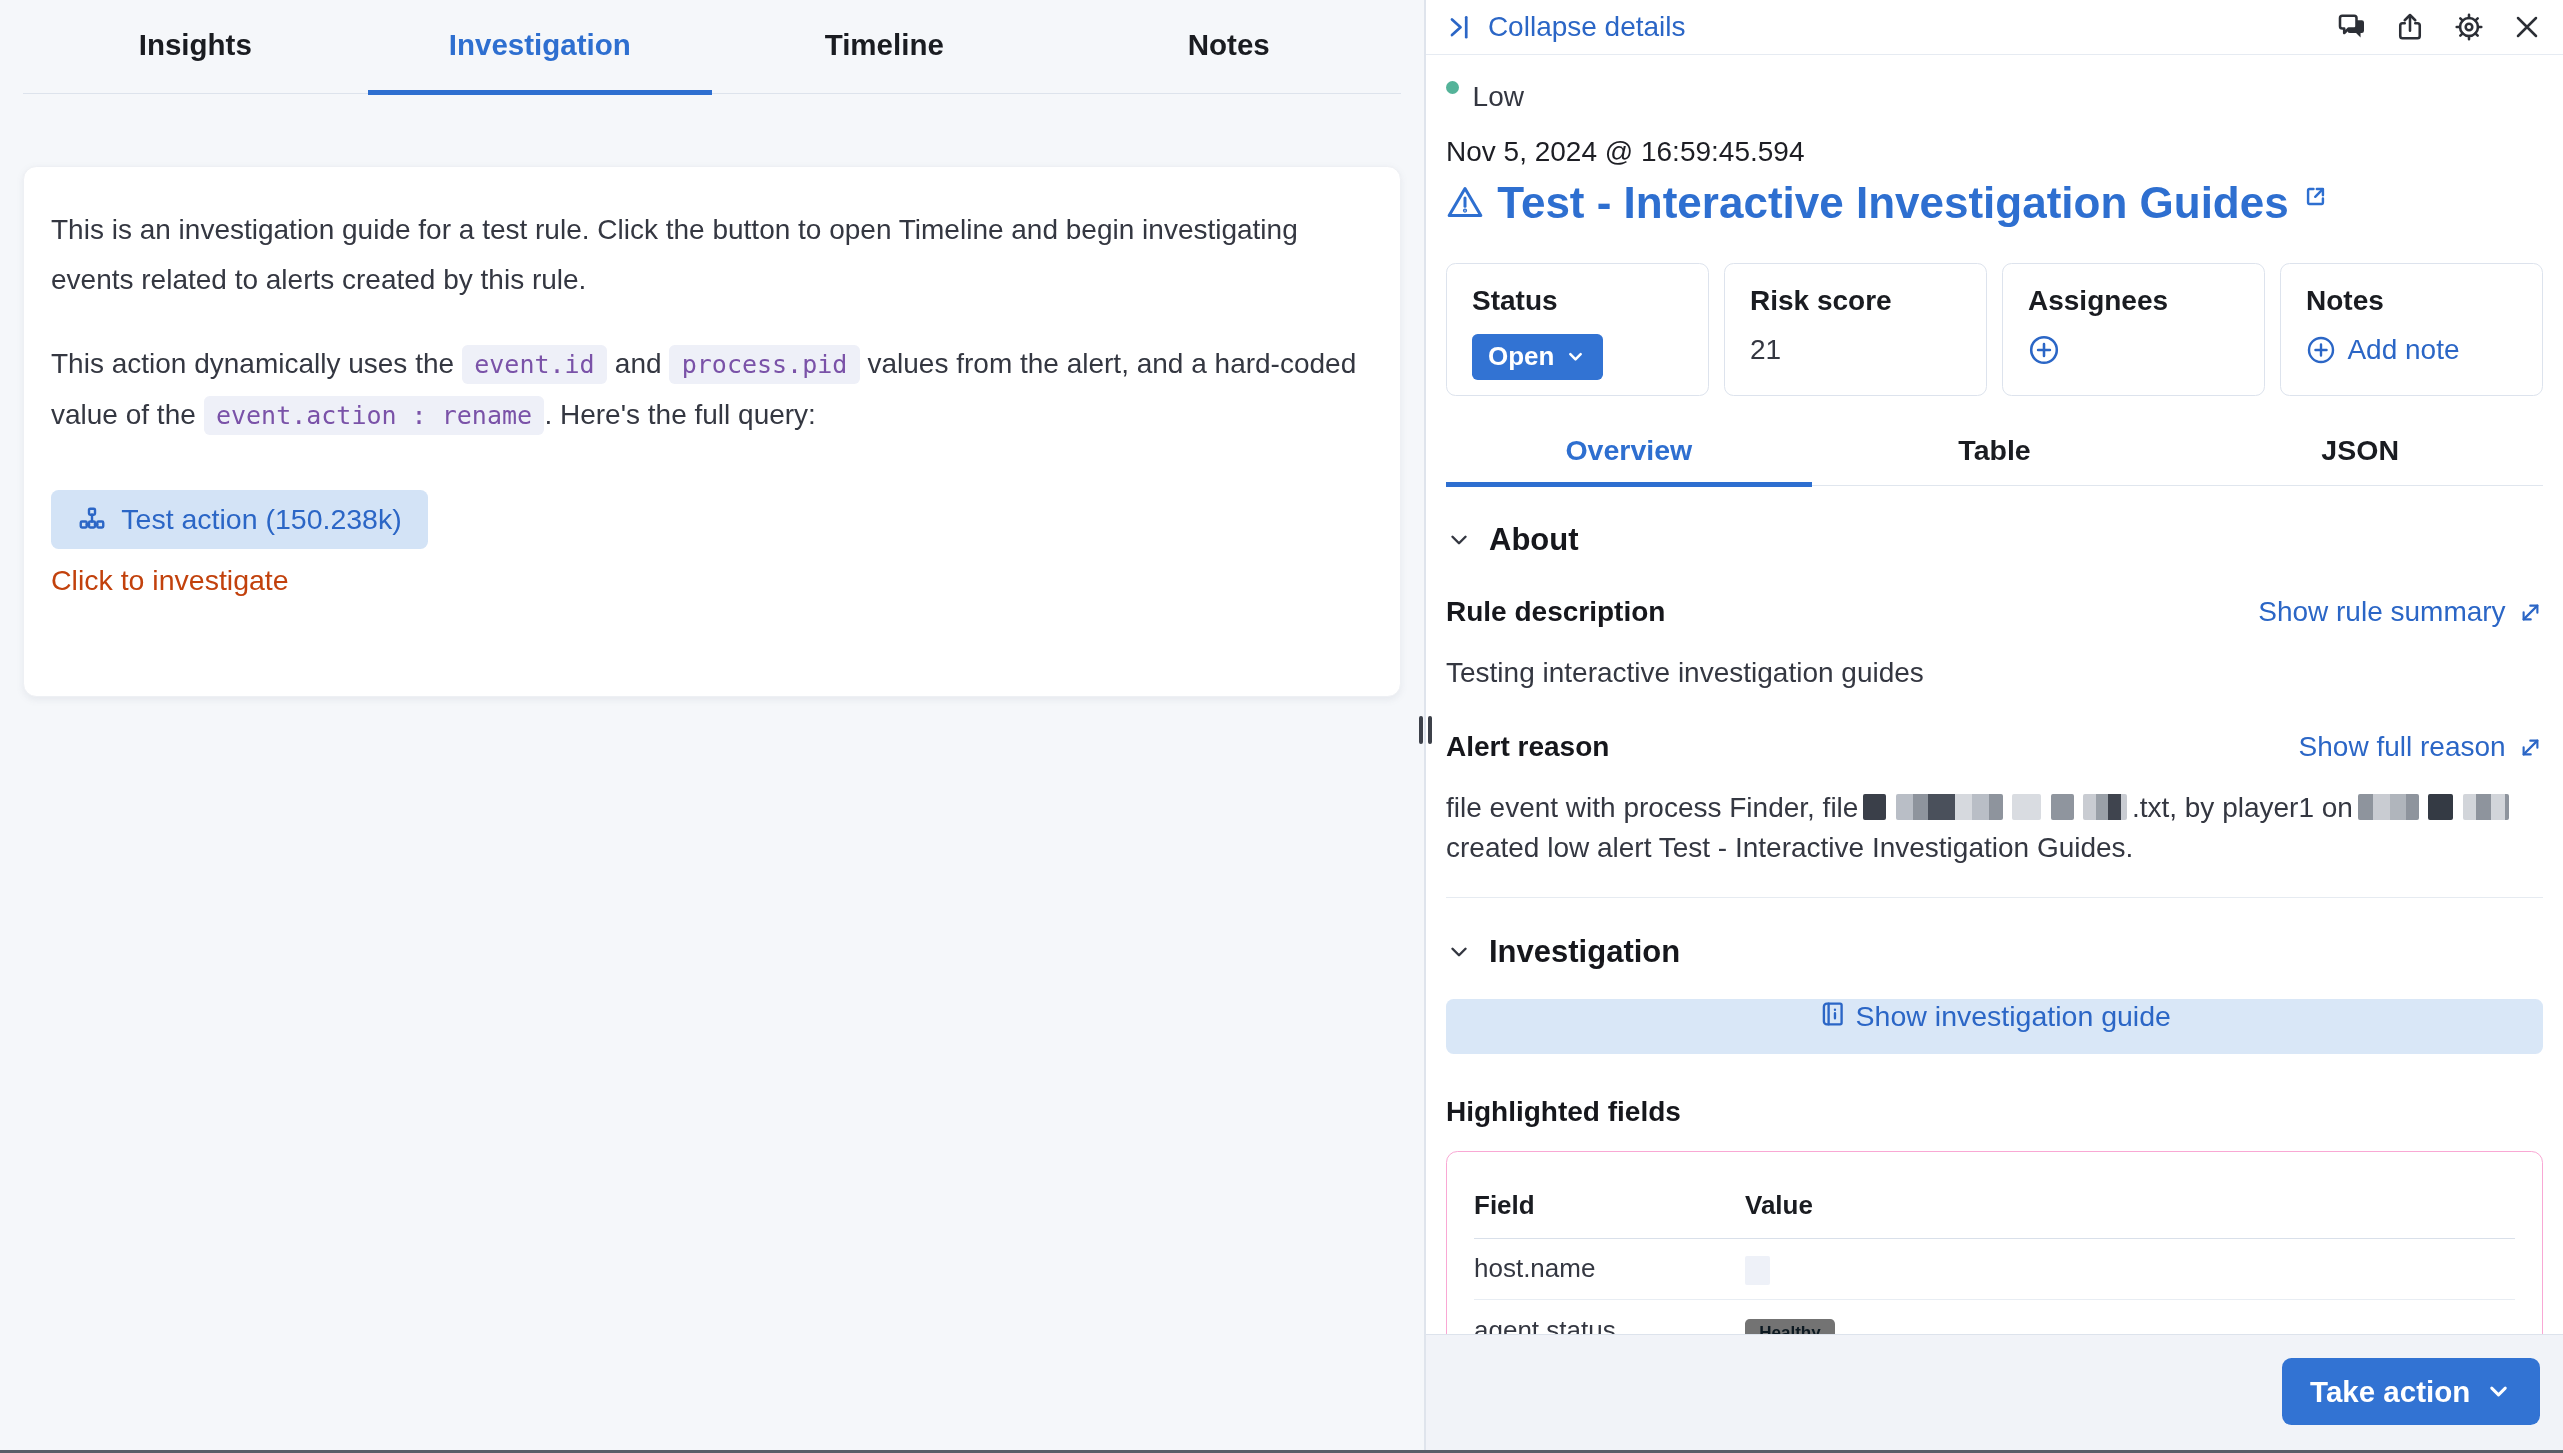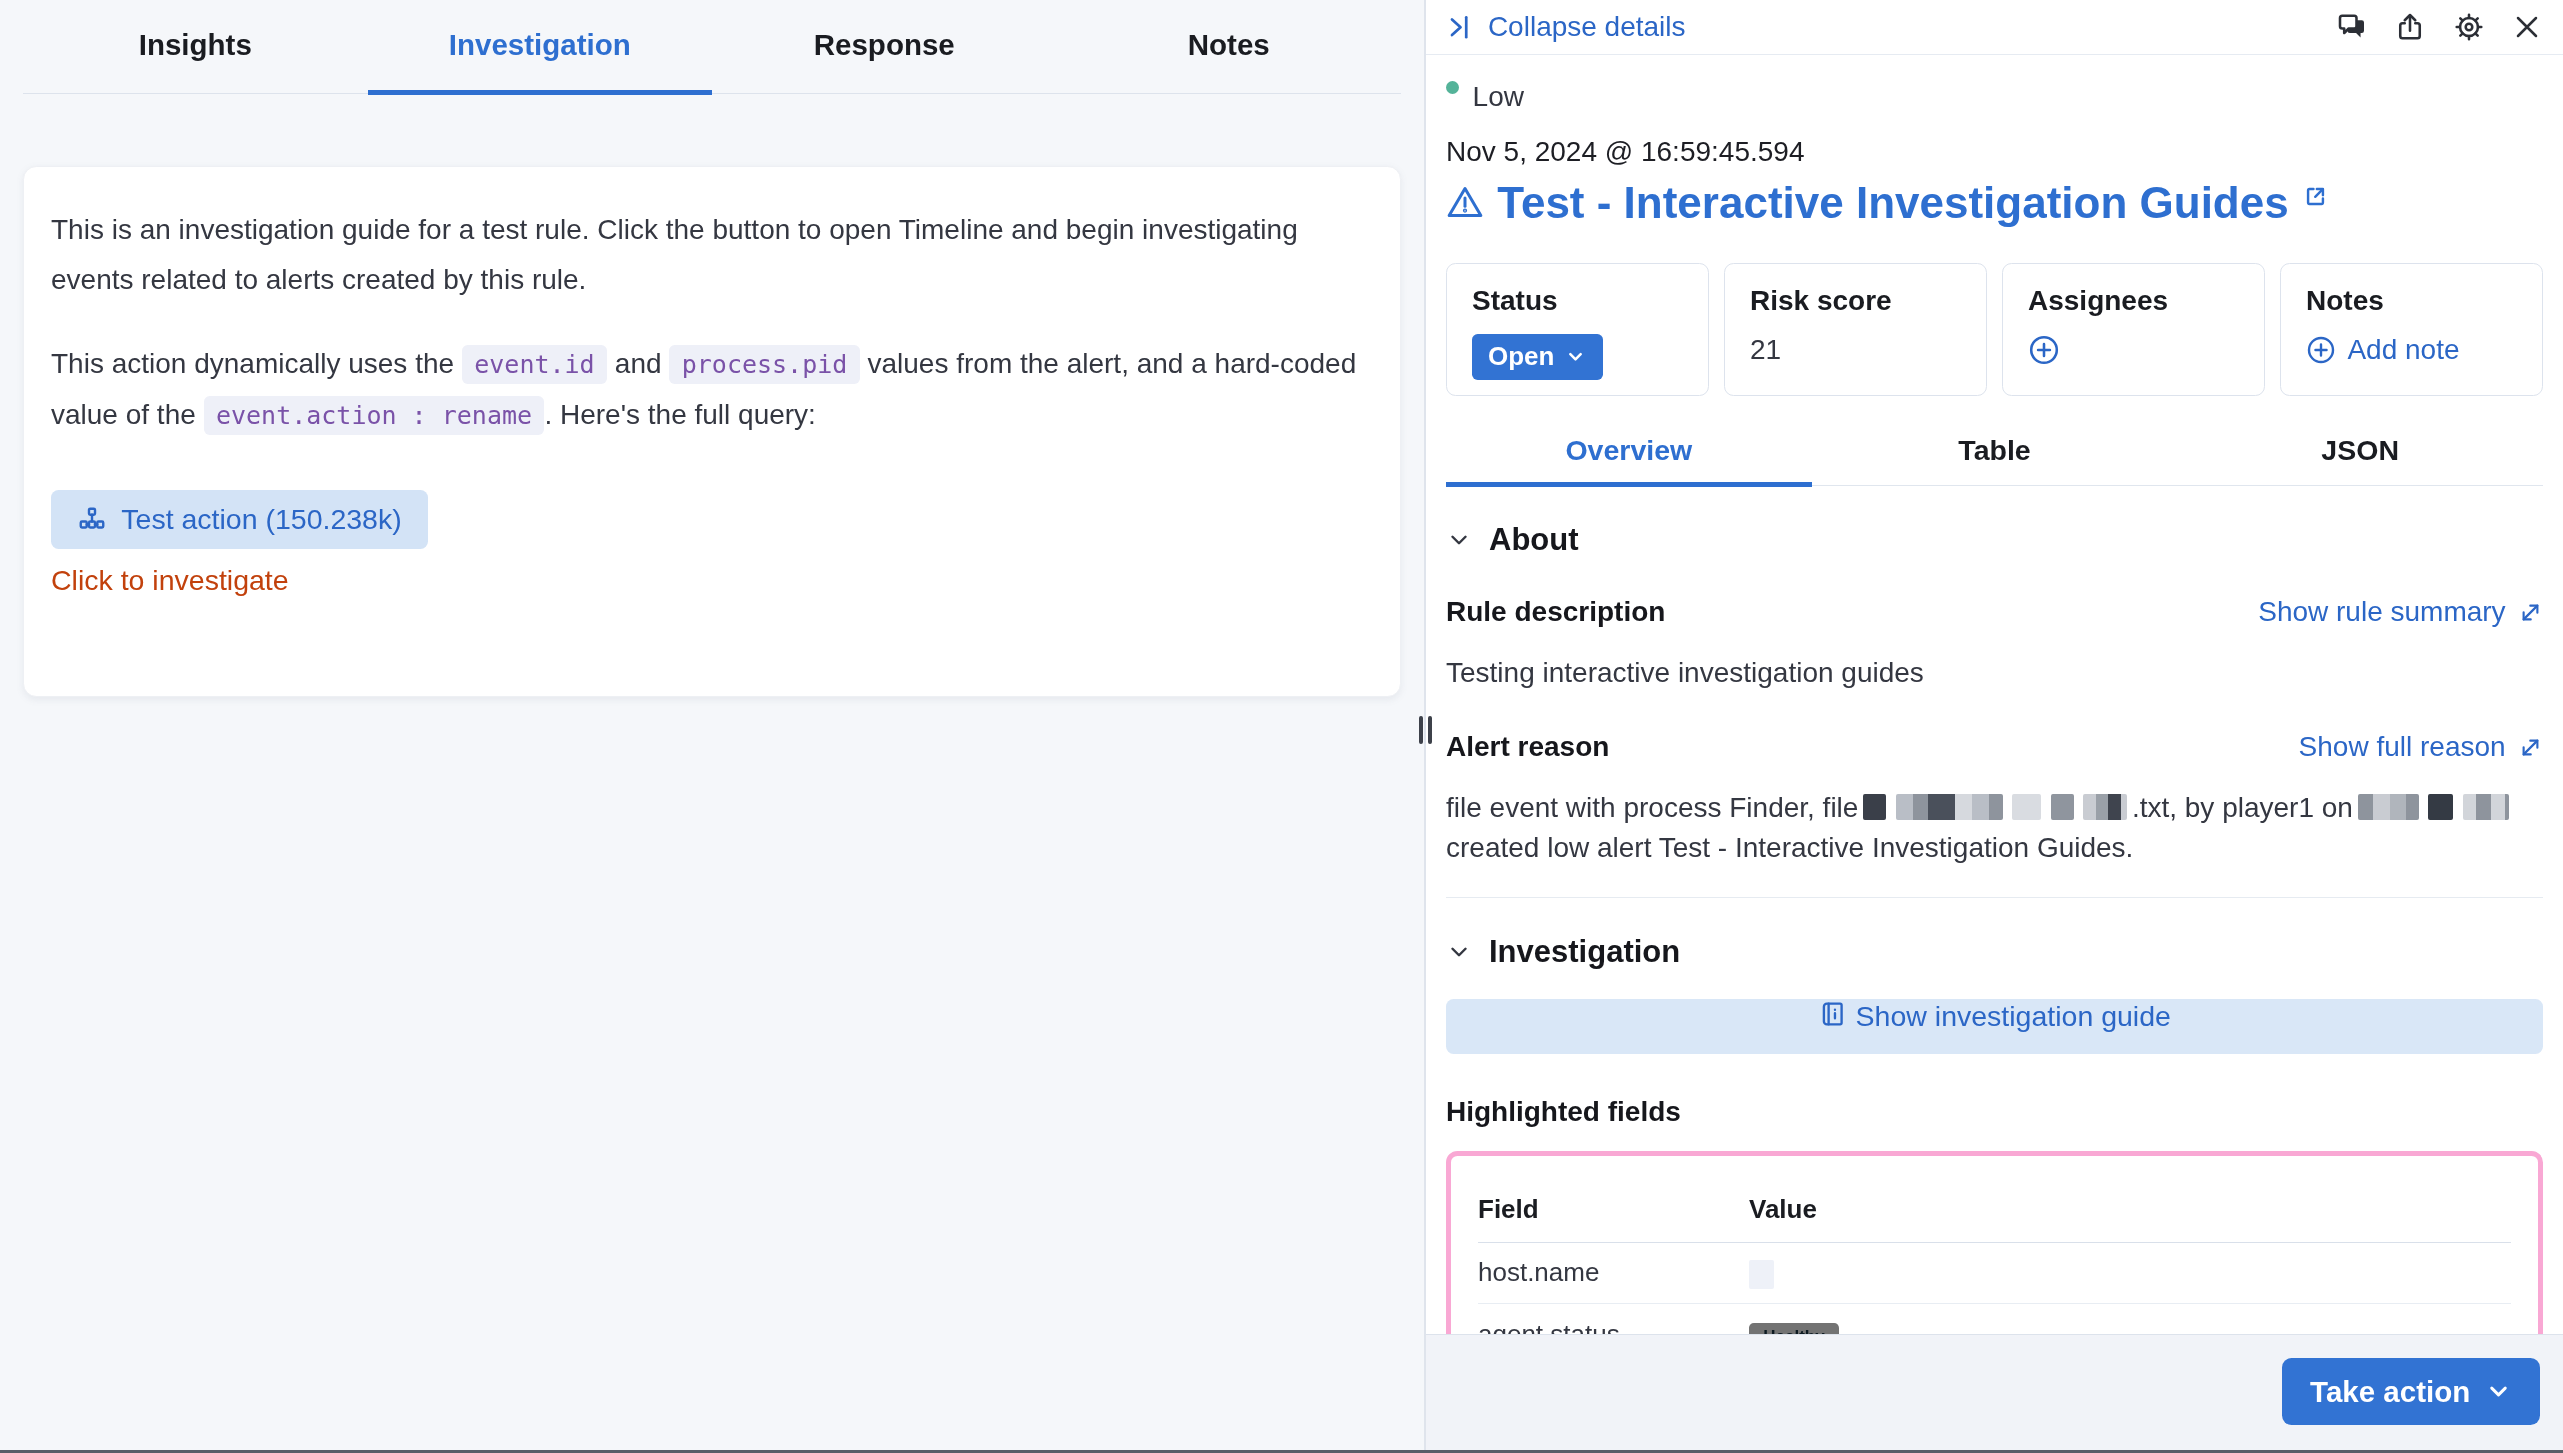--- a/index.html
+++ b/index.html
@@ -65,21 +65,21 @@
   .kv-text{margin-top:25px;font-size:28px;color:#343741;line-height:40px;}
 
   .rblock{display:inline-block;height:26px;border-radius:1.9px;vertical-align:-2.9px;margin:0 4.8px;}
 
   .hdivider{height:1.9px;background:#e6ebf1;margin-top:28.5px;}
 
   .guide-btn{margin-top:28.5px;height:55px;background:#d9e7f7;border-radius:7.6px;display:flex;align-items:flex-start;justify-content:center;gap:8px;color:#2b66c6;font-size:28.5px;font-weight:500;cursor:pointer;border:none;width:100%;font-family:inherit;}
   .guide-btn svg{width:29.5px;height:29.5px;}
 
   .hf-label{margin-top:42px;font-size:28px;font-weight:700;color:#16171c;}
-  .hf-panel{margin-top:23px;border:5px solid #f9a8d4;border-radius:11.4px;padding:23px 27px 0;box-sizing:border-box;}
+  .hf-panel{margin-top:23px;border:1px solid #f9a8d4;border-radius:11.4px;padding:23px 27px 0;box-sizing:border-box;}
   .hf-table{width:100%;border-collapse:collapse;}
   .hf-table th{text-align:left;font-size:26px;font-weight:700;color:#1a1c21;padding:15px 0 17px;border-bottom:1.9px solid #d9e0ea;}
   .hf-table th.field-col{width:271px;}
   .hf-table td{font-size:26px;color:#343741;padding:14.3px 0;border-bottom:1.9px solid #e8edf3;}
   .healthy-badge{display:inline-block;background:#737373;color:#0d1a22;font-size:17px;font-weight:600;border-radius:4.8px;padding:3.8px 14.3px;}
   .redact-cell{display:inline-block;width:25px;height:28.5px;background:#eef1f8;border-radius:1.9px;vertical-align:middle;}
 
   .rfooter{position:absolute;left:0;right:0;bottom:0;height:120px;background:#f1f3f8;border-top:1px solid #dde3ec;box-sizing:border-box;}
   .take-action{position:absolute;right:23px;top:23px;display:flex;align-items:center;gap:14.3px;background:#3273d3;color:#fff;font-size:29.5px;font-weight:600;border:none;border-radius:9.5px;padding:0 28.5px;height:67px;cursor:pointer;font-family:inherit;}
   .take-action svg{width:27px;height:27px;}
@@ -90,21 +90,21 @@
 </style>
 </head>
 <body>
 
 <div class="app">
 
   <section class="left-panel">
     <div class="ltabbar">
       <div class="ltab">Insights</div>
       <div class="ltab active">Investigation</div>
-      <div class="ltab">Response</div>
+      <div class="ltab">Timeline</div>
       <div class="ltab">Notes</div>
     </div>
 
     <div class="guide-card">
       <p class="gp">This is an investigation guide for a test rule. Click the button to open Timeline and begin investigating events related to alerts created by this rule.</p>
       <p class="gp"><span>This action dynamically uses the </span><span class="code-chip">event.id</span><span> and </span><span class="code-chip">process.pid</span><span> values from the alert, and a hard-coded value of the </span><span class="code-chip">event.action : rename</span><span>. Here's the full query:</span></p>
 
       <button class="test-action">
         <span>
           <svg viewBox="0 0 20 20" fill="none" stroke="currentColor" stroke-width="1.6" stroke-linecap="round" stroke-linejoin="round">

